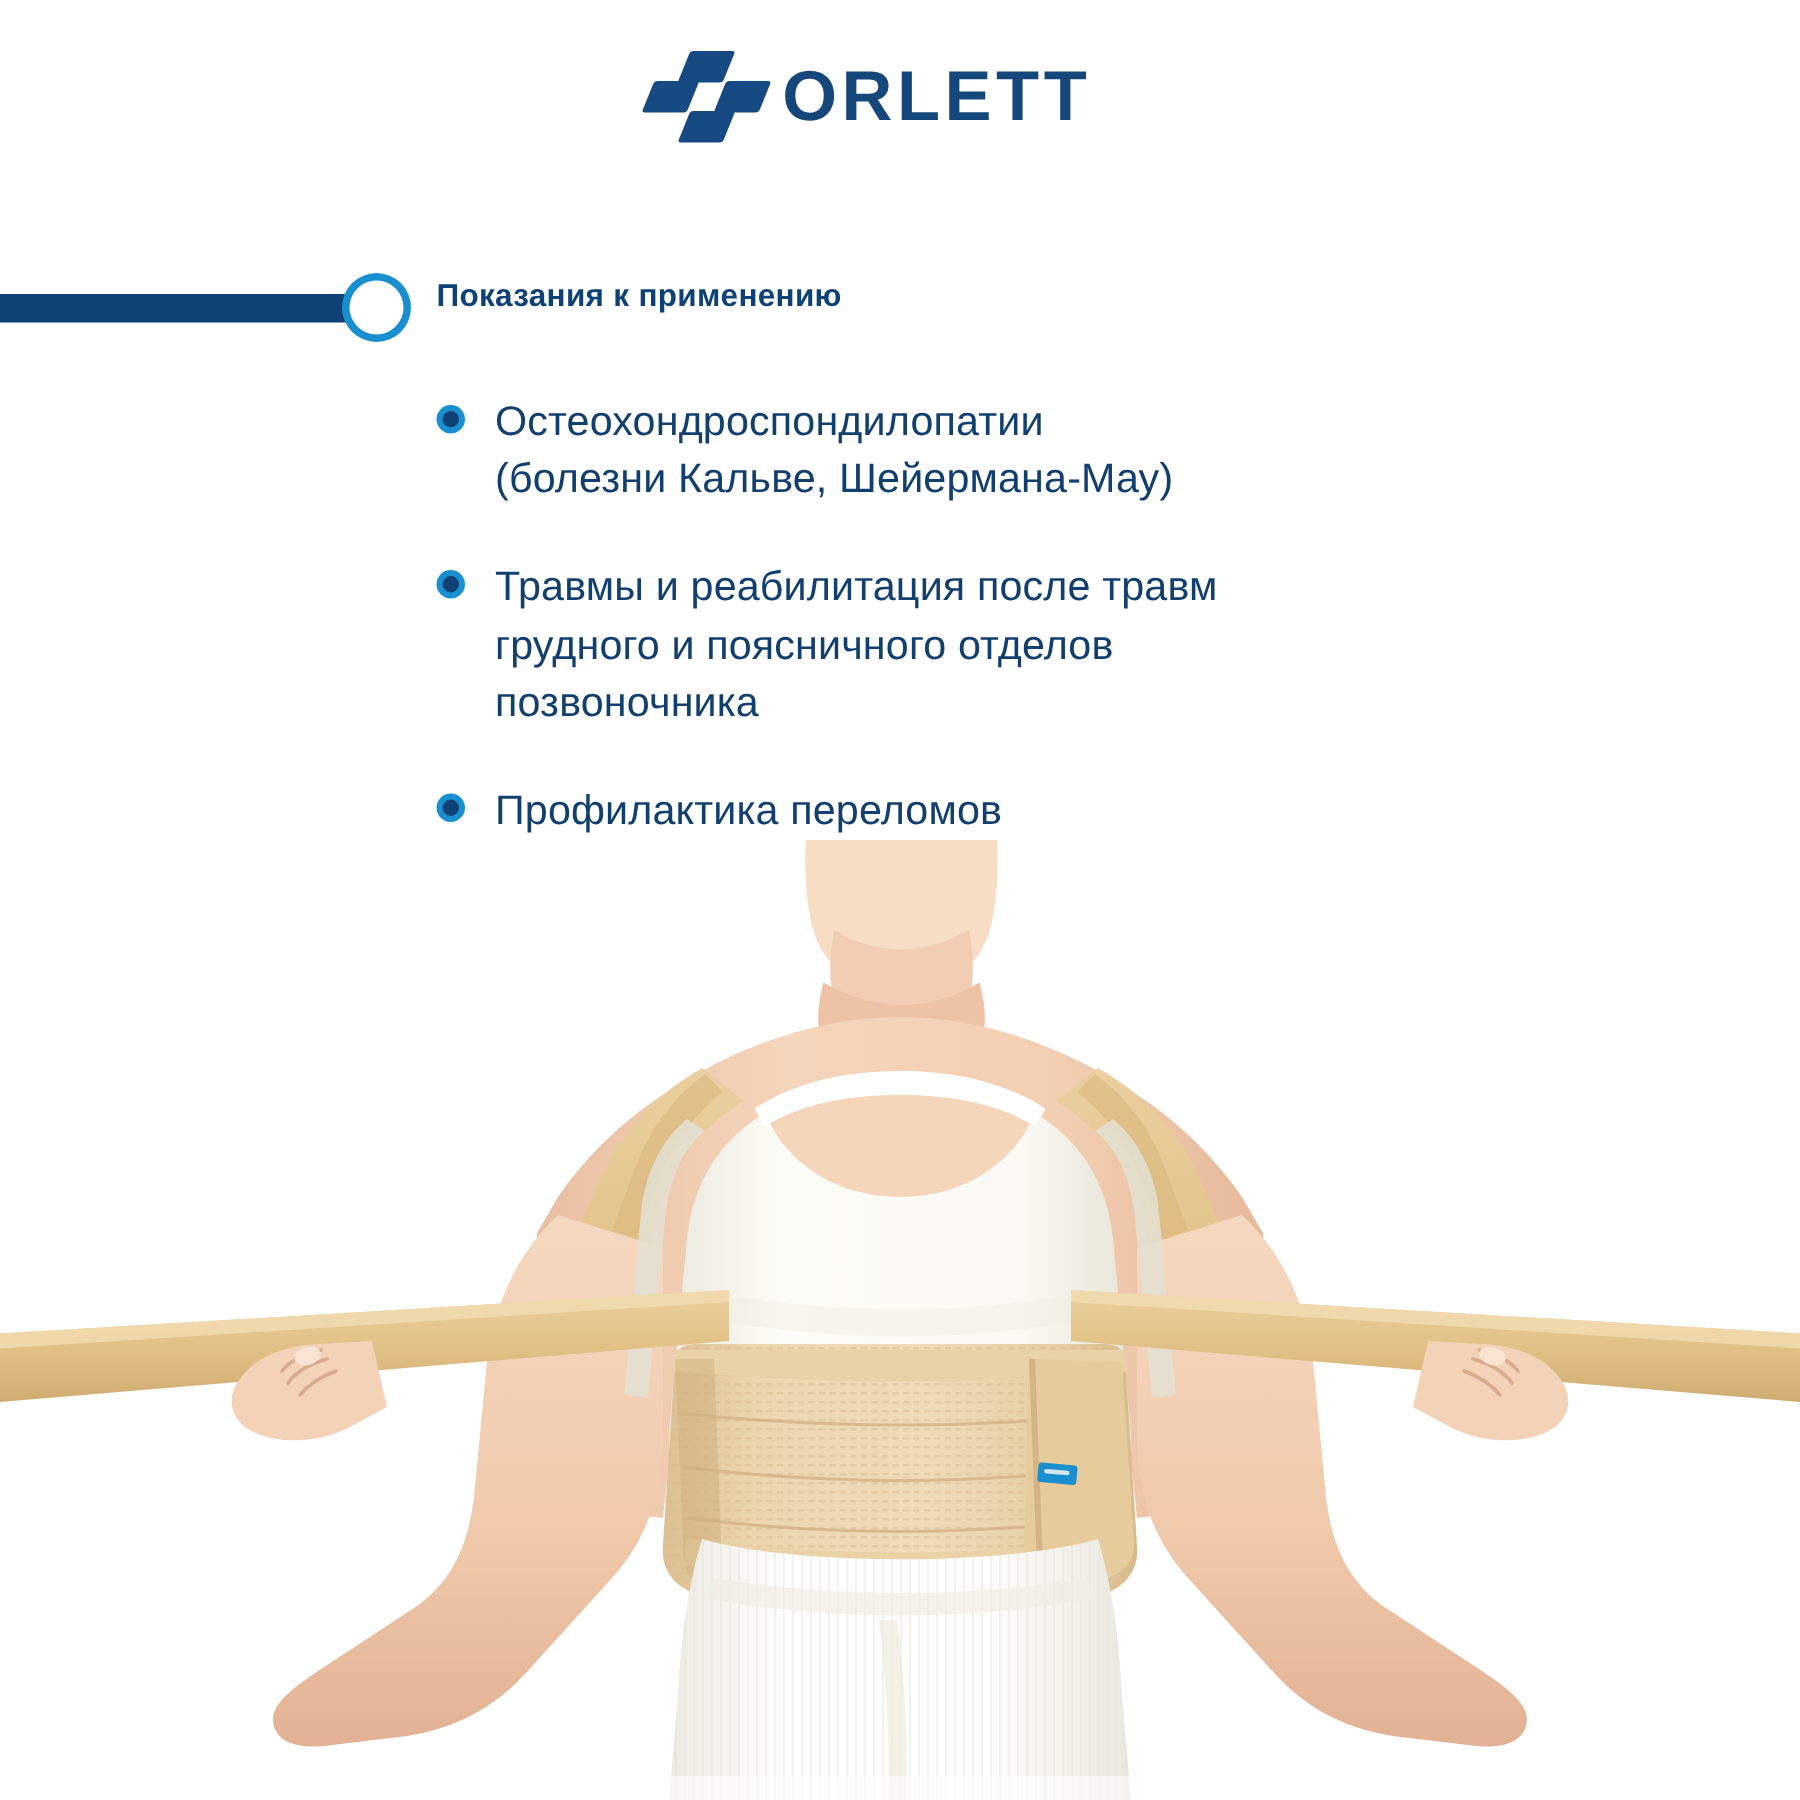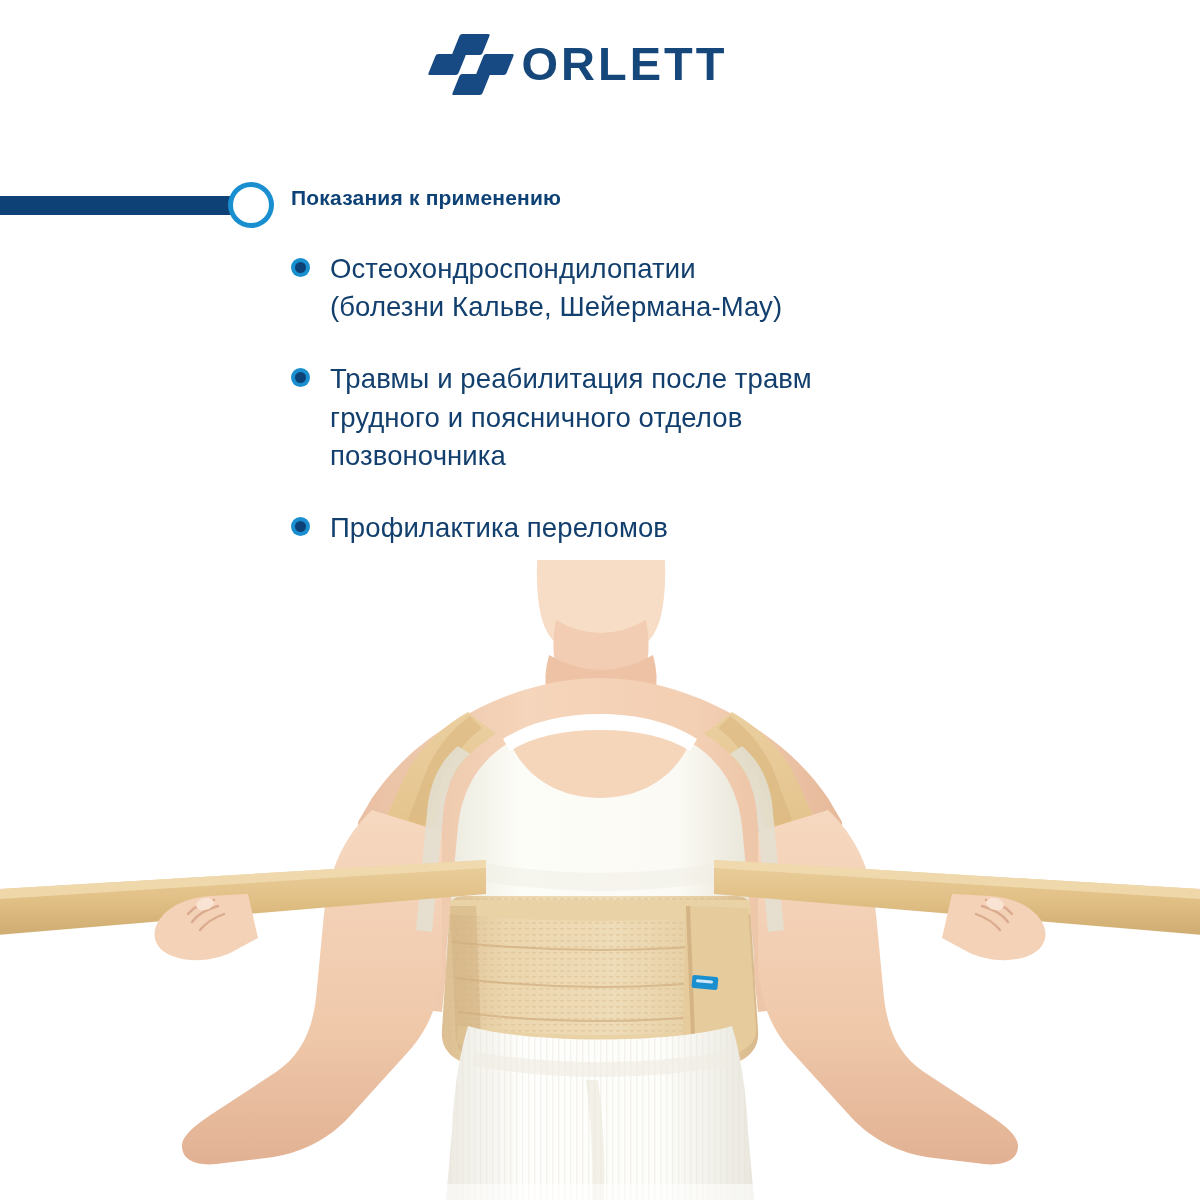--- a/index.html
+++ b/index.html
@@ -54,21 +54,21 @@
     position:absolute;left:8px;top:8px;width:30px;height:30px;
     border-radius:50%;background:#0e4277;
   }
   .heading{
     position:absolute;left:291px;top:185px;
     font-size:21px;font-weight:bold;color:#0e4277;
     letter-spacing:0.2px;line-height:1.2;white-space:nowrap;
   }
 
   
-  .list{position:absolute;left:291px;top:250px;width:720px;}
+  .list{position:absolute;left:291px;top:262px;width:720px;}
   .li{position:relative;display:flex;align-items:flex-start;margin-bottom:34px;}
   .li:last-child{margin-bottom:0;}
   .bullet{
     flex:0 0 auto;width:19px;height:19px;margin-top:8px;margin-right:20px;
     border-radius:50%;
     background:#1a8fd0;
     position:relative;
   }
   .bullet::after{
     content:"";position:absolute;left:4px;top:4px;width:11px;height:11px;

